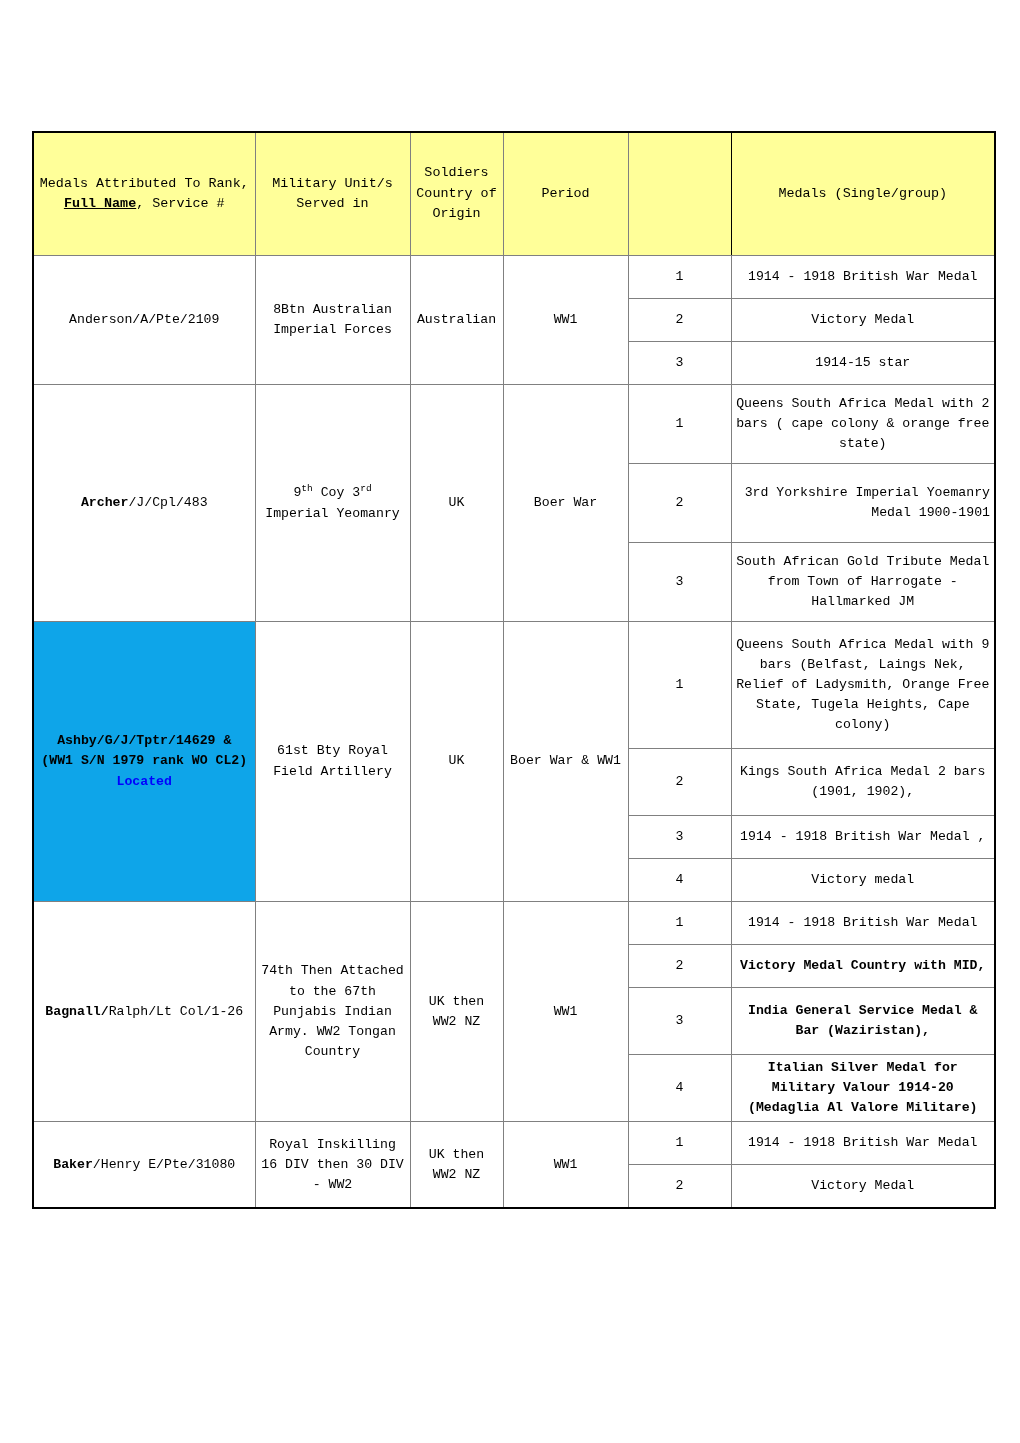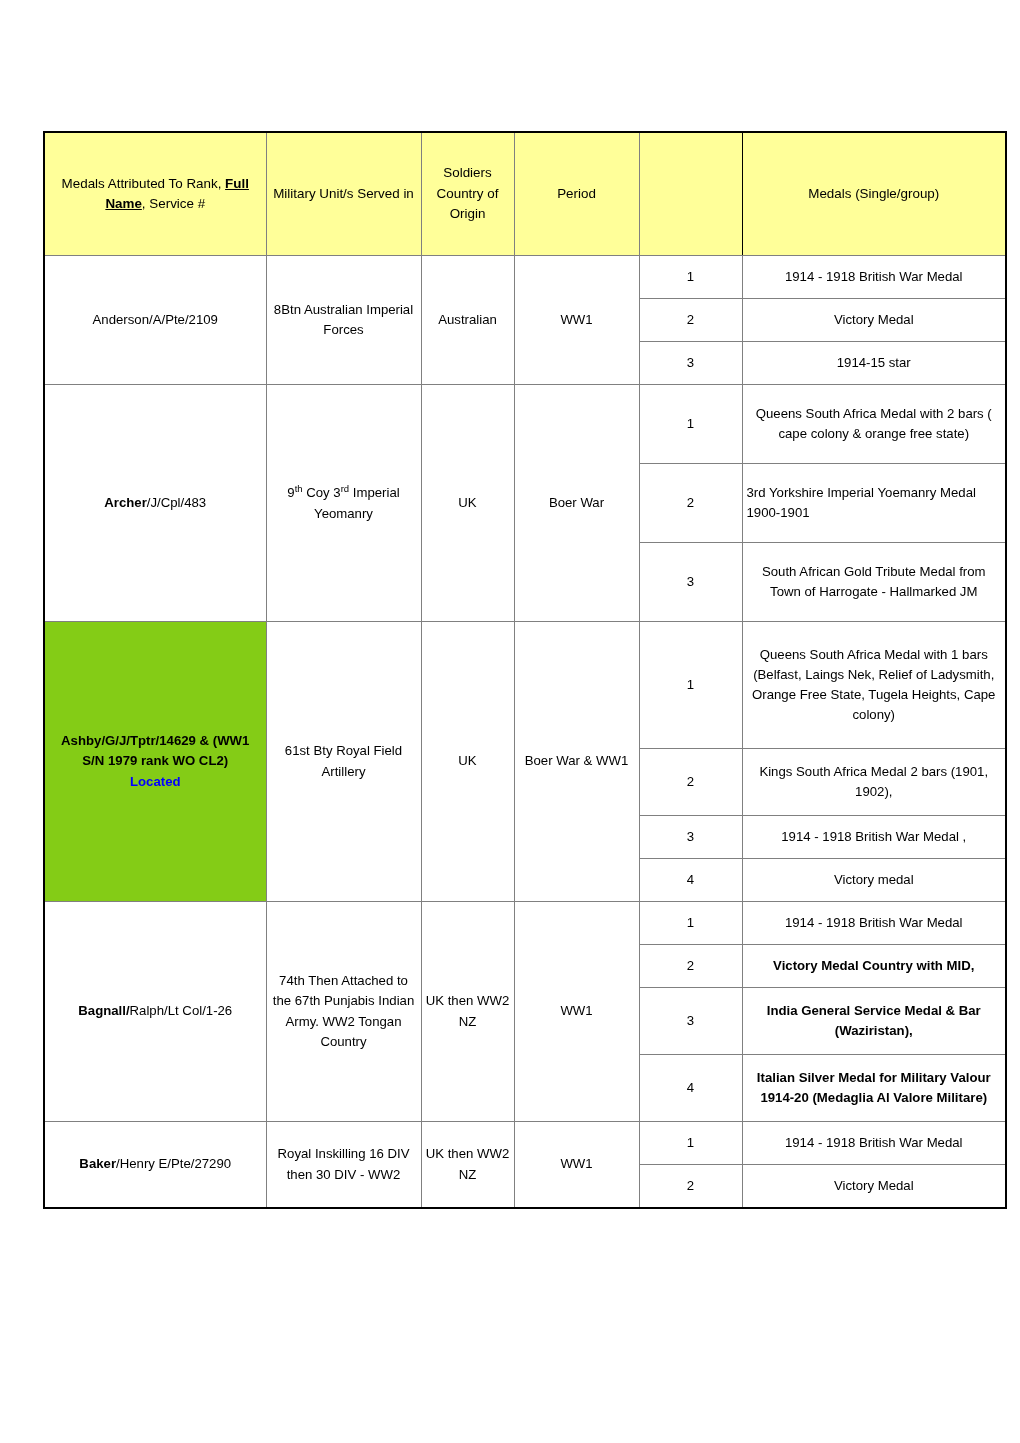--- a/index.html
+++ b/index.html
@@ -8,23 +8,24 @@
     background: #ffffff;
   }
   body {
     width: 1020px;
     height: 1443px;
     font-family: "Liberation Sans", sans-serif;
     overflow: hidden;
   }
   #sheet {
     position: absolute;
-    left: 43px;
+    left: 32px;
     top: 131px;
     width: 928px;
+    font-family: Liberation Mono, monospace;
   }
   table.medals-table {
     border-collapse: collapse;
     table-layout: fixed;
     width: 962px;
     font-size: 13.2px;
     color: #000000;
   }
   table.medals-table td {
     border: 1px solid #808080;
@@ -61,21 +62,21 @@
   col.c-origin { width: 93px; }
   col.c-period { width: 125px; }
   col.c-num    { width: 103px; }
   col.c-medal  { width: 264px; }
 
   td.name-cell   { border-left: 2px solid #000; }
   td.medal-cell  { border-right: 2px solid #000; }
   td.num-cell    { border-left: 1px solid #404040; border-right: 1px solid #404040; }
 
   td.red-cell {
-    background: #84cc16;
+    background: #0ea5e9;
     border-left: 2px solid #000000;
     border-top: 1px solid #ff0000;
     border-bottom: 1px solid #ff0000;
     font-weight: bold;
   }
   .located { color: #0000ff; font-weight: bold; display:block; }
 
   tr.group-start td { border-top: 1px solid #595959; }
   tr.last-row td { border-bottom: 2px solid #000000; }
 
@@ -135,34 +136,34 @@
     <tr class="group-start">
       <td class="name-cell" rowspan="3"><b class="bd">Archer</b><span>/J/Cpl/483</span></td>
       <td rowspan="3"><span>9</span><span class="sup">th</span><span> Coy 3</span><span class="sup">rd</span><span> Imperial Yeomanry</span></td>
       <td rowspan="3">UK</td>
       <td rowspan="3">Boer War</td>
       <td class="num-cell r-h72">1</td>
       <td class="medal-cell">Queens South Africa Medal  with 2 bars ( cape colony &amp; orange free state)</td>
     </tr>
     <tr>
       <td class="num-cell r-h72">2</td>
-      <td class="medal-cell" style="text-align:left;">3rd Yorkshire Imperial Yoemanry Medal 1900-1901</td>
+      <td class="medal-cell" style="text-align:right;">3rd Yorkshire Imperial Yoemanry Medal 1900-1901</td>
     </tr>
     <tr>
       <td class="num-cell r-h72">3</td>
       <td class="medal-cell">South African Gold Tribute Medal from Town of Harrogate - Hallmarked JM</td>
     </tr>
 
     <tr class="group-start">
       <td class="red-cell" rowspan="4"><span>Ashby/G/J/Tptr/14629 &amp; (WW1 S/N 1979 rank WO CL2)</span><span class="located">Located</span></td>
       <td rowspan="4">61st Bty Royal Field Artillery</td>
       <td rowspan="4">UK</td>
       <td rowspan="4">Boer War &amp; WW1</td>
       <td class="num-cell r-h120">1</td>
-      <td class="medal-cell">Queens South Africa Medal with 1 bars (Belfast, Laings Nek, Relief of Ladysmith, Orange Free State, Tugela Heights, Cape colony)</td>
+      <td class="medal-cell">Queens South Africa Medal with 9 bars (Belfast, Laings Nek, Relief of Ladysmith, Orange Free State, Tugela Heights, Cape colony)</td>
     </tr>
     <tr>
       <td class="num-cell r-h60">2</td>
       <td class="medal-cell">Kings South Africa Medal 2 bars (1901, 1902),</td>
     </tr>
     <tr>
       <td class="num-cell r-h36">3</td>
       <td class="medal-cell">1914 - 1918  British War Medal ,</td>
     </tr>
     <tr>
@@ -185,21 +186,21 @@
     <tr>
       <td class="num-cell r-h60">3</td>
       <td class="medal-cell bold-medal">India General Service Medal &amp; Bar (Waziristan),</td>
     </tr>
     <tr>
       <td class="num-cell r-h60">4</td>
       <td class="medal-cell bold-medal">Italian Silver Medal for Military Valour 1914-20 (Medaglia Al Valore Militare)</td>
     </tr>
 
     <tr class="group-start">
-      <td class="name-cell" rowspan="2"><b class="bd">Baker</b><span>/Henry E/Pte/27290</span></td>
+      <td class="name-cell" rowspan="2"><b class="bd">Baker</b><span>/Henry E/Pte/31080</span></td>
       <td rowspan="2">Royal Inskilling 16 DIV then 30 DIV - WW2</td>
       <td rowspan="2">UK then WW2 NZ</td>
       <td rowspan="2">WW1</td>
       <td class="num-cell r-h36">1</td>
       <td class="medal-cell">1914 - 1918 British War Medal</td>
     </tr>
     <tr class="last-row">
       <td class="num-cell r-h36">2</td>
       <td class="medal-cell">Victory Medal</td>
     </tr>

